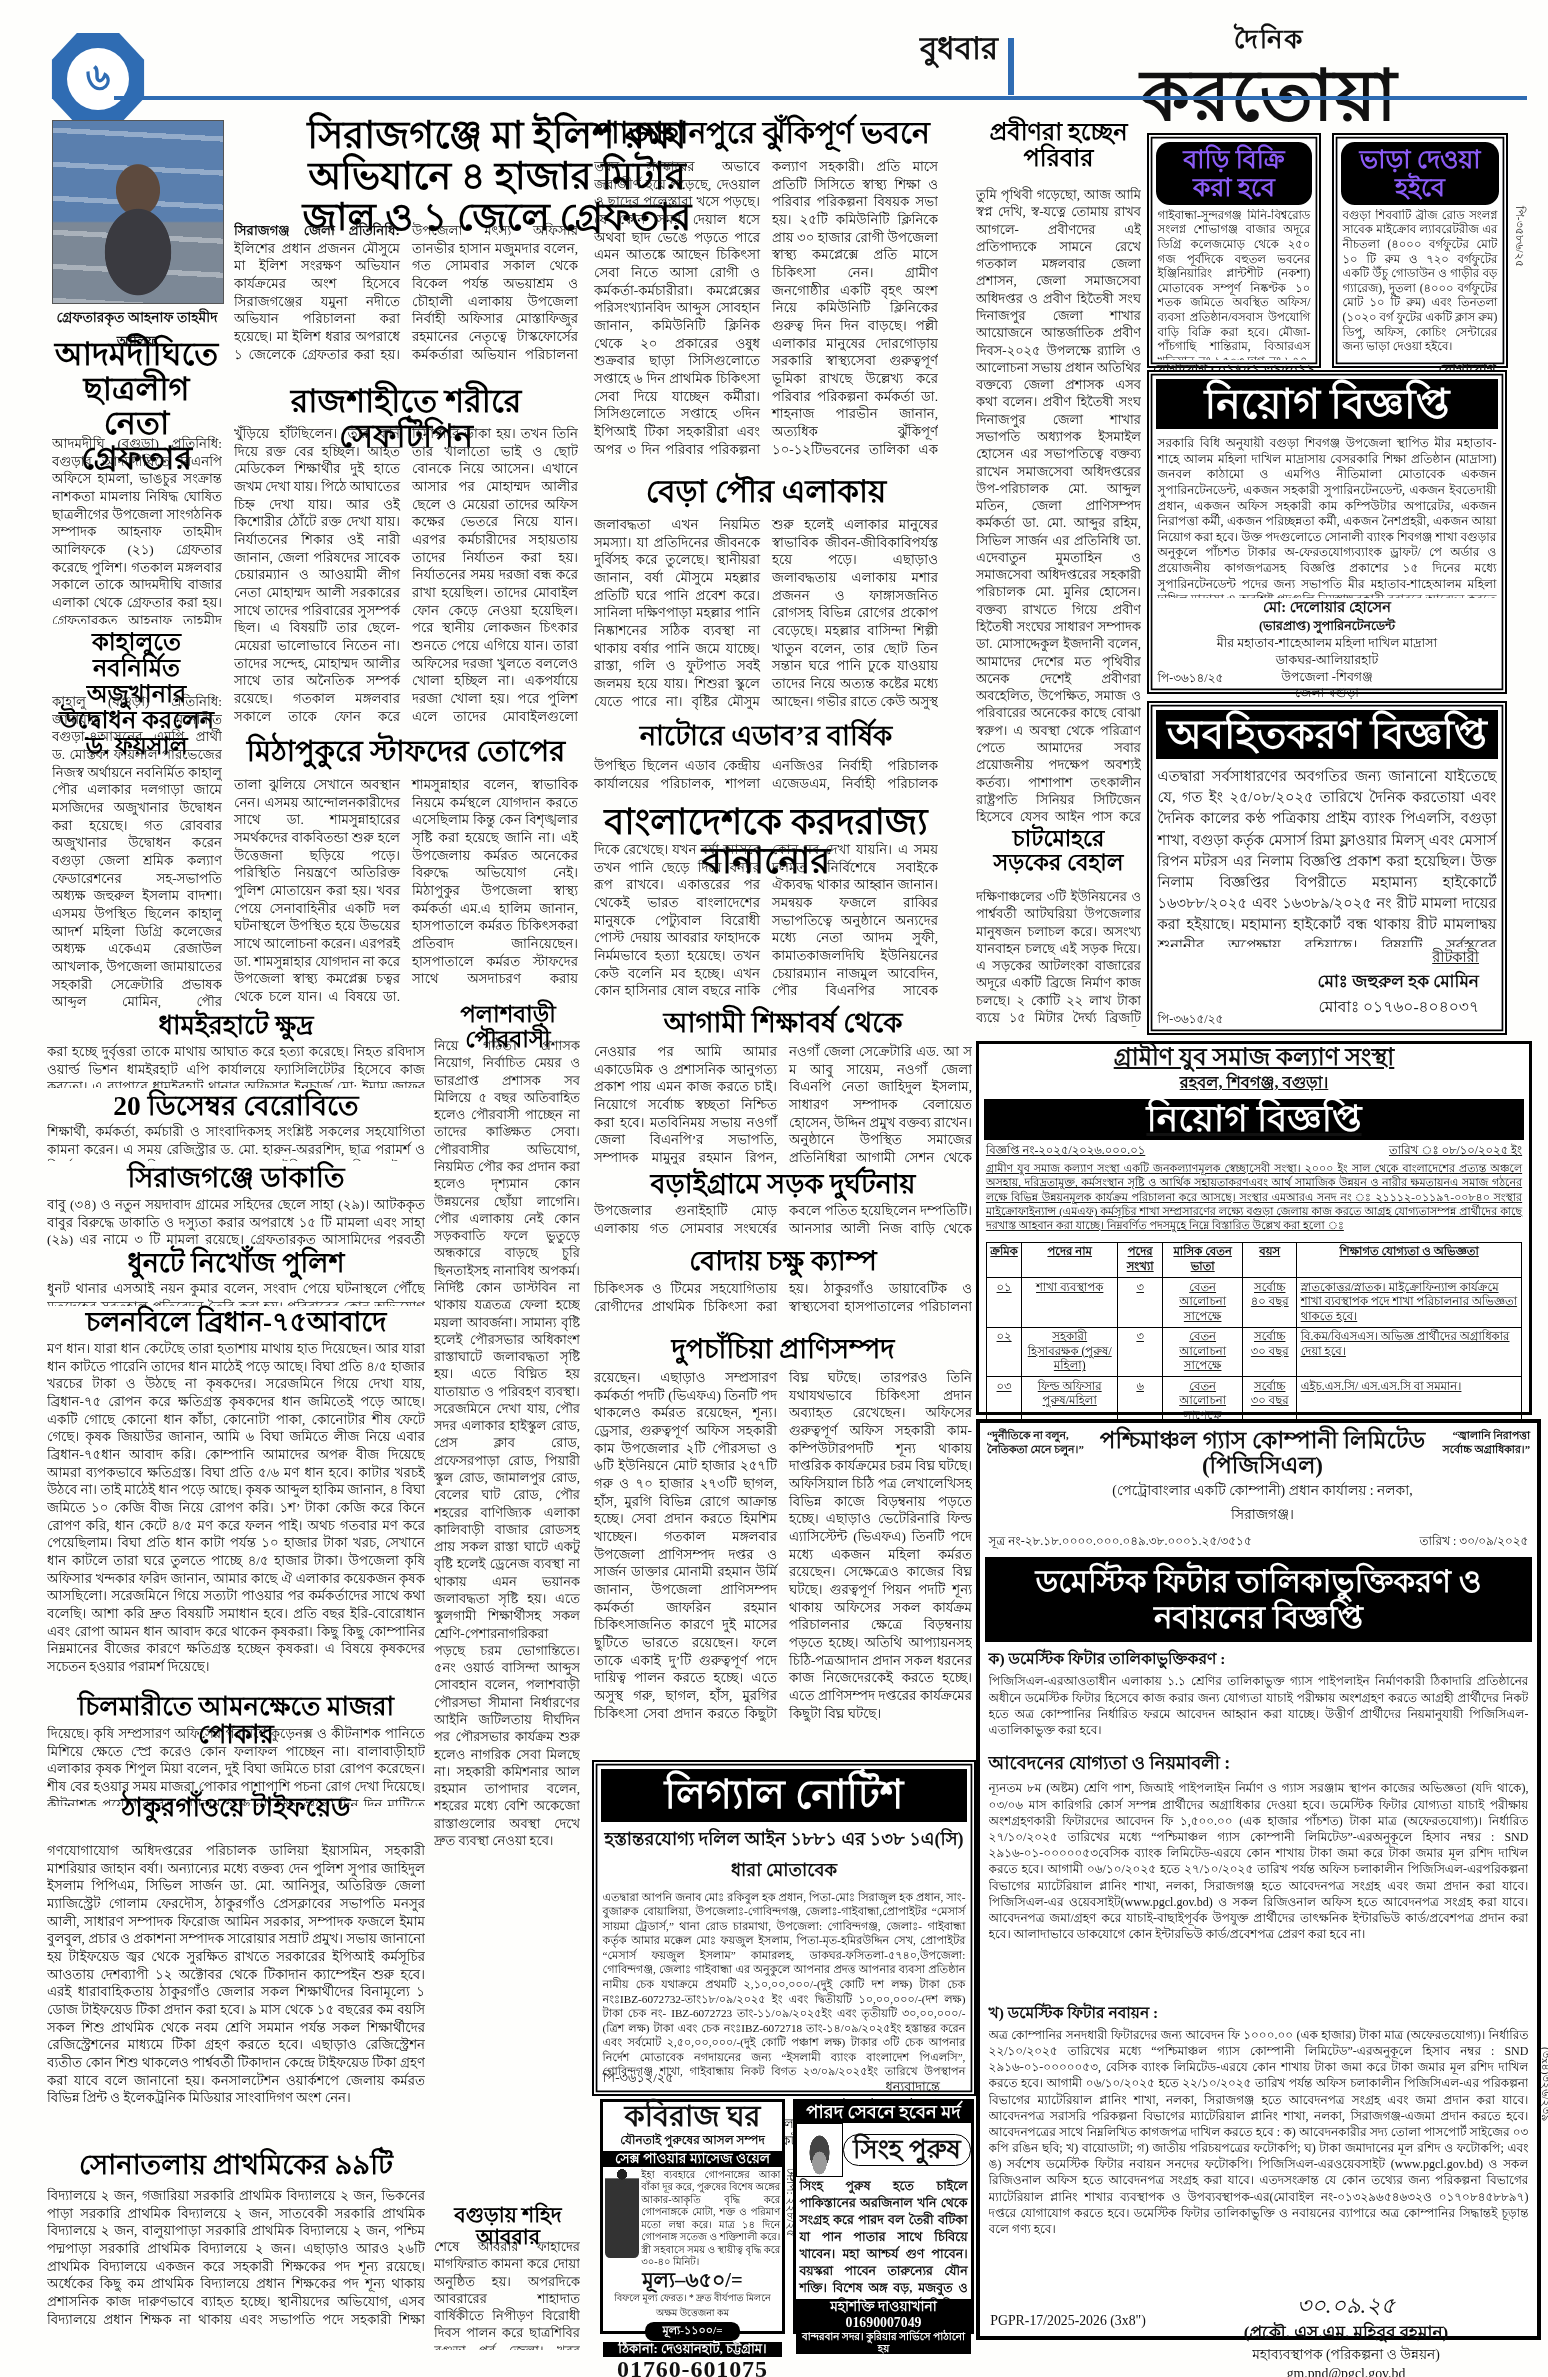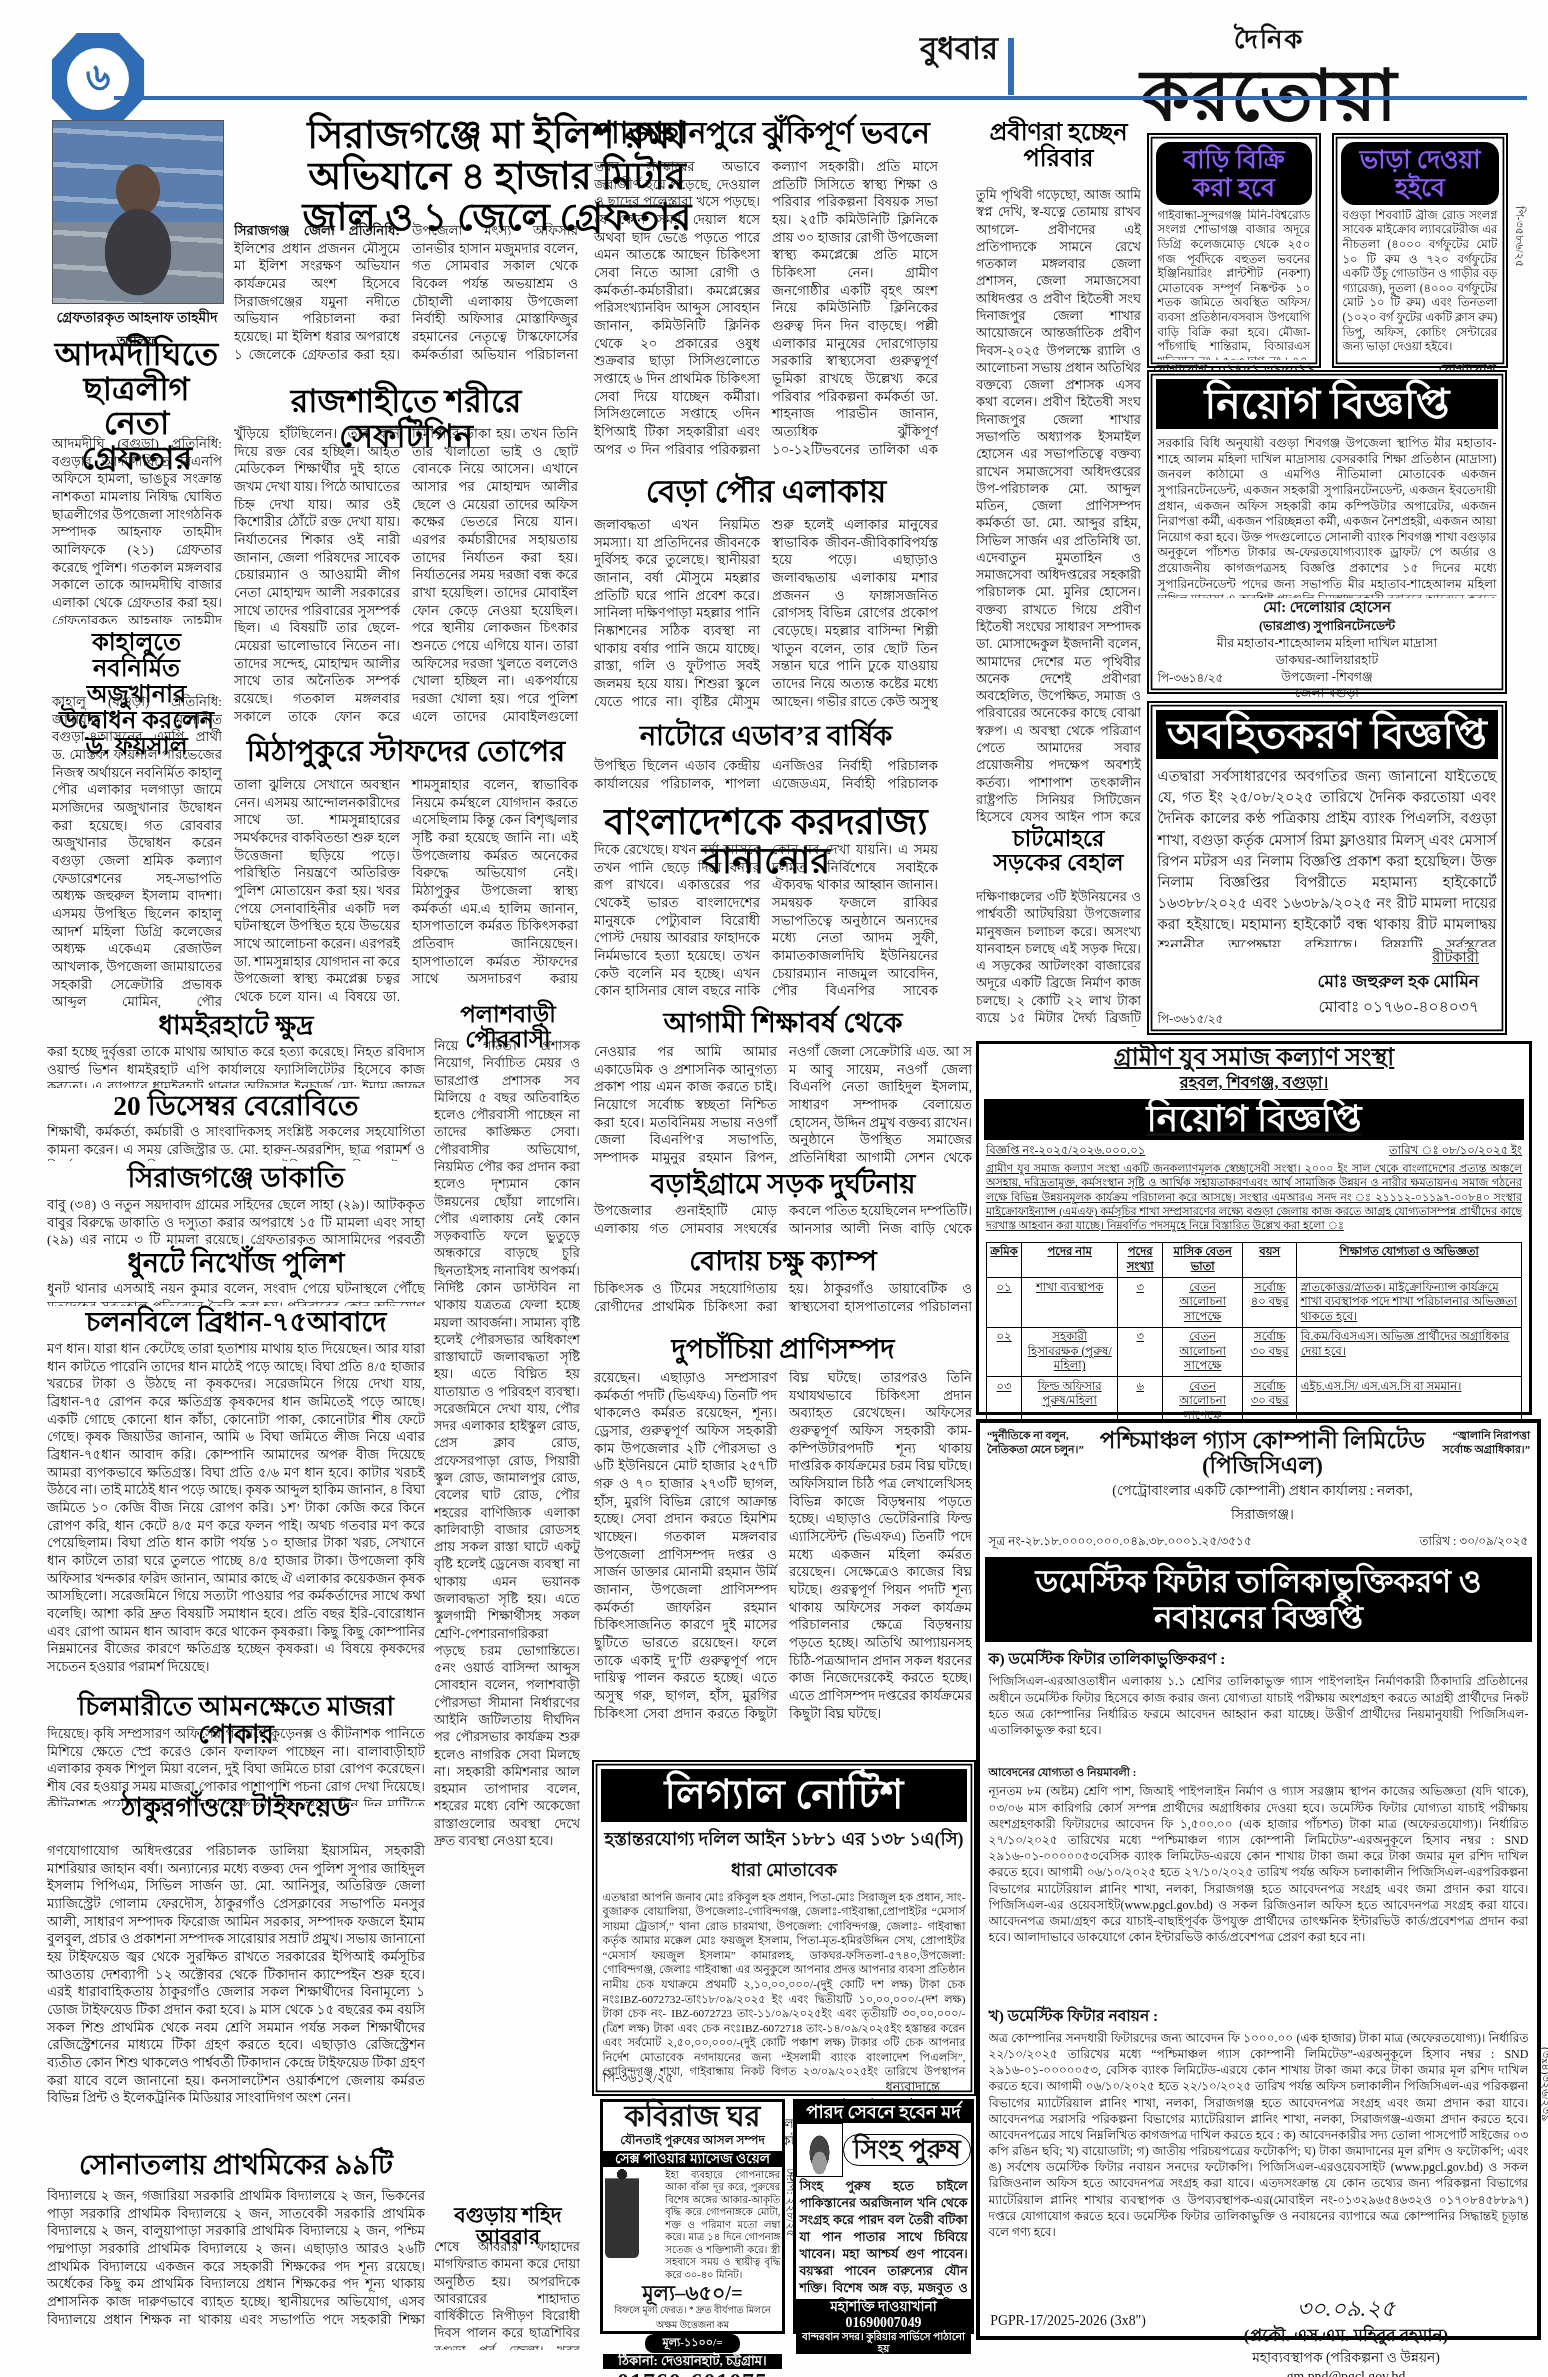--- a/index.html
+++ b/index.html
@@ -135,21 +135,21 @@
       <div>ও জজ কোর্ট, গাইবান্ধা।</div>
       <div>মোবাইল : ০১৭১৫-১৩৯৯০১</div>
     </div>
     <div style="position:absolute;left:8.6px;bottom:5.2px;font-size:13px;">পি-৩৬১২/২৫</div>
   </div>
 
   <div class="abs" style="left:600px;top:2099px;width:179px;height:229px;border:3.4px solid #000;background:#fff;">
     <div style="font-size:29px;font-weight:bold;text-align:center;line-height:1;">কবিরাজ ঘর</div>
     <div style="font-size:12px;font-weight:bold;text-align:center;">যৌনতাই পুরুষের আসল সম্পদ</div>
     <div class="block-banner" style="font-size:13.8px;">সেক্স পাওয়ার ম্যাসেজ ওয়েল</div>
-    <div style="display:flex;padding:1.7px;gap:24px;">
+    <div style="display:flex;padding:1.7px;">
       <div style="width:34px;height:89px;background:radial-gradient(8.6px 8.6px at 50% 6%, #222 0 60%, transparent 61%),linear-gradient(180deg,transparent 0 10%, #333 11%);border-radius:5.2px;"></div>
       <div style="flex:1;font-size:10px;line-height:1.25;text-align:justify;padding-left:2.6px;">ইহা ব্যবহারে গোপনাঙ্গের আকা বাঁকা দূর করে, পুরুষের বিশেষ অঙ্গের আকার-আকৃতি বৃদ্ধি করে গোপনাঙ্গকে মোটা, শক্ত ও পরিমাণ মতো লম্বা করে। মাত্র ১৪ দিনে গোপনাঙ্গ সতেজ ও শক্তিশালী করে। স্ত্রী সহবাসে সময় ও স্থায়ীত্ব বৃদ্ধি করে ৩০-৪০ মিনিট।</div>
     </div>
     <div style="font-size:20.6px;font-weight:bold;text-align:center;line-height:1;">মূল্য–৬৫০/=</div>
     <div style="font-size:9.5px;text-align:center;">বিফলে মূল্য ফেরত। * দ্রুত বীর্যপাত মিলনে অক্ষম উত্তেজনা কম</div>
     <div style="font-size:11.2px;font-weight:bold;text-align:center;background:#000;color:#fff;border-radius:8.6px;width:95px;margin:0.9px auto;">মূল্য-১১০০/=</div>
     <div class="block-banner" style="font-size:13px;">ঠিকানা: দেওয়ানহাট, চট্টগ্রাম।</div>
     <div style="font-size:24px;font-weight:bold;text-align:center;letter-spacing:0.9px;line-height:1.05;">01760-601075</div>
 
   </div>
@@ -274,21 +274,21 @@
       <div style="width:95px;font-size:10.8px;font-weight:bold;line-height:1.3;text-align:right;">“জ্বালানি নিরাপত্তা সর্বোচ্চ অগ্রাধিকার।”</div>
     </div>
     <div style="display:flex;justify-content:space-between;font-size:12px;padding:5.2px 8.6px;">
       <span>সূত্র নং-২৮.১৮.০০০০.০০০.০৪৯.৩৮.০০০১.২৫/৩৫১৫</span>
       <span>তারিখ : ৩০/০৯/২০২৫</span>
     </div>
     <div class="block-banner" style="margin:0 5.2px;font-size:31px;padding:6.9px 0;">ডমেস্টিক ফিটার তালিকাভুক্তিকরণ ও নবায়নের বিজ্ঞপ্তি</div>
     <div style="padding:5.2px 8.6px;">
       <div style="font-size:15.5px;font-weight:bold;">ক) ডমেস্টিক ফিটার তালিকাভুক্তিকরণ :</div>
       <div style="font-size:12px;line-height:1.35;text-align:justify;height:74px;overflow:hidden;">পিজিসিএল-এরআওতাধীন এলাকায় ১.১ শ্রেণির তালিকাভুক্ত গ্যাস পাইপলাইন নির্মাণকারী ঠিকাদারি প্রতিষ্ঠানের অধীনে ডমেস্টিক ফিটার হিসেবে কাজ করার জন্য যোগ্যতা যাচাই পরীক্ষায় অংশগ্রহণ করতে আগ্রহী প্রার্থীদের নিকট হতে অত্র কোম্পানির নির্ধারিত ফরমে আবেদন আহ্বান করা যাচ্ছে। উত্তীর্ণ প্রার্থীদের নিয়মানুযায়ী পিজিসিএল-এতালিকাভুক্ত করা হবে।</div>
-      <div style="font-size:11px;font-weight:bold;margin-top:17px;">আবেদনের যোগ্যতা ও নিয়মাবলী :</div>
+      <div style="font-size:18px;font-weight:bold;margin-top:2px;">আবেদনের যোগ্যতা ও নিয়মাবলী :</div>
       <div style="font-size:12px;line-height:1.35;text-align:justify;height:217px;overflow:hidden;">ন্যূনতম ৮ম (অষ্টম) শ্রেণি পাশ, জিআই পাইপলাইন নির্মাণ ও গ্যাস সরঞ্জাম স্থাপন কাজের অভিজ্ঞতা (যদি থাকে), ০৩/০৬ মাস কারিগরি কোর্স সম্পন্ন প্রার্থীদের অগ্রাধিকার দেওয়া হবে। ডমেস্টিক ফিটার যোগ্যতা যাচাই পরীক্ষায় অংশগ্রহণকারী ফিটারদের আবেদন ফি ১,৫০০.০০ (এক হাজার পাঁচশত) টাকা মাত্র (অফেরতযোগ্য)। নির্ধারিত ২৭/১০/২০২৫ তারিখের মধ্যে “পশ্চিমাঞ্চল গ্যাস কোম্পানী লিমিটেড”-এরঅনুকূলে হিসাব নম্বর : SND ২৯১৬-০১-০০০০০৫৩বেসিক ব্যাংক লিমিটেড-এরযে কোন শাখায় টাকা জমা করে টাকা জমার মূল রশিদ দাখিল করতে হবে। আগামী ০৬/১০/২০২৫ হতে ২৭/১০/২০২৫ তারিখ পর্যন্ত অফিস চলাকালীন পিজিসিএল-এরপরিকল্পনা বিভাগের ম্যাটেরিয়াল প্লানিং শাখা, নলকা, সিরাজগঞ্জ হতে আবেদনপত্র সংগ্রহ এবং জমা প্রদান করা যাবে। পিজিসিএল-এর ওয়েবসাইট(www.pgcl.gov.bd) ও সকল রিজিওনাল অফিস হতে আবেদনপত্র সংগ্রহ করা যাবে। আবেদনপত্র জমা/গ্রহণ করে যাচাই-বাছাইপূর্বক উপযুক্ত প্রার্থীদের তাৎক্ষনিক ইন্টারভিউ কার্ড/প্রবেশপত্র প্রদান করা হবে। আলাদাভাবে ডাকযোগে কোন ইন্টারভিউ কার্ড/প্রবেশপত্র প্রেরণ করা হবে না।</div>
       <div style="font-size:15.5px;font-weight:bold;margin-top:3.4px;">খ) ডমেস্টিক ফিটার নবায়ন :</div>
       <div style="font-size:12px;line-height:1.35;text-align:justify;height:258px;overflow:hidden;">অত্র কোম্পানির সনদধারী ফিটারদের জন্য আবেদন ফি ১০০০.০০ (এক হাজার) টাকা মাত্র (অফেরতযোগ্য)। নির্ধারিত ২২/১০/২০২৫ তারিখের মধ্যে “পশ্চিমাঞ্চল গ্যাস কোম্পানী লিমিটেড”-এরঅনুকূলে হিসাব নম্বর : SND ২৯১৬-০১-০০০০০৫৩, বেসিক ব্যাংক লিমিটেড-এরযে কোন শাখায় টাকা জমা করে টাকা জমার মূল রশিদ দাখিল করতে হবে। আগামী ০৬/১০/২০২৫ হতে ২২/১০/২০২৫ তারিখ পর্যন্ত অফিস চলাকালীন পিজিসিএল-এর পরিকল্পনা বিভাগের ম্যাটেরিয়াল প্লানিং শাখা, নলকা, সিরাজগঞ্জ হতে আবেদনপত্র সংগ্রহ এবং জমা প্রদান করা যাবে। আবেদনপত্র সরাসরি পরিকল্পনা বিভাগের ম্যাটেরিয়াল প্লানিং শাখা, নলকা, সিরাজগঞ্জ-এজমা প্রদান করতে হবে। আবেদনপত্রের সাথে নিম্নলিখিত কাগজপত্র দাখিল করতে হবে : ক) আবেদনকারীর সদ্য তোলা পাসপোর্ট সাইজের ০৩ কপি রঙিন ছবি; খ) বায়োডাটা; গ) জাতীয় পরিচয়পত্রের ফটোকপি; ঘ) টাকা জমাদানের মূল রশিদ ও ফটোকপি; এবং ঙ) সর্বশেষ ডমেস্টিক ফিটার নবায়ন সনদের ফটোকপি। পিজিসিএল-এরওয়েবসাইট (www.pgcl.gov.bd) ও সকল রিজিওনাল অফিস হতে আবেদনপত্র সংগ্রহ করা যাবে। এতদসংক্রান্ত যে কোন তথ্যের জন্য পরিকল্পনা বিভাগের ম্যাটেরিয়াল প্লানিং শাখার ব্যবস্থাপক ও উপব্যবস্থাপক-এর(মোবাইল নং-০১৩২৯৬৫৪৬৩২ও ০১৭০৮৪৫৮৮৯৭) দপ্তরে যোগাযোগ করতে হবে। ডমেস্টিক ফিটার তালিকাভুক্তি ও নবায়নের ব্যাপারে অত্র কোম্পানির সিদ্ধান্তই চূড়ান্ত বলে গণ্য হবে।</div>
     </div>
     <div style="text-align:center;margin-left:224px;width:284px;line-height:1.4;">
       <div style="font-style:italic;font-size:22.4px;">৩০.০৯.২৫</div>
       <div style="font-size:17px;font-weight:bold;">(প্রকৌ. এস.এম. মহিবুর রহমান)</div>
       <div style="font-size:13.8px;">মহাব্যবস্থাপক (পরিকল্পনা ও উন্নয়ন)</div>
       <div style="font-size:13.8px;">gm.pnd@pgcl.gov.bd</div>
 

